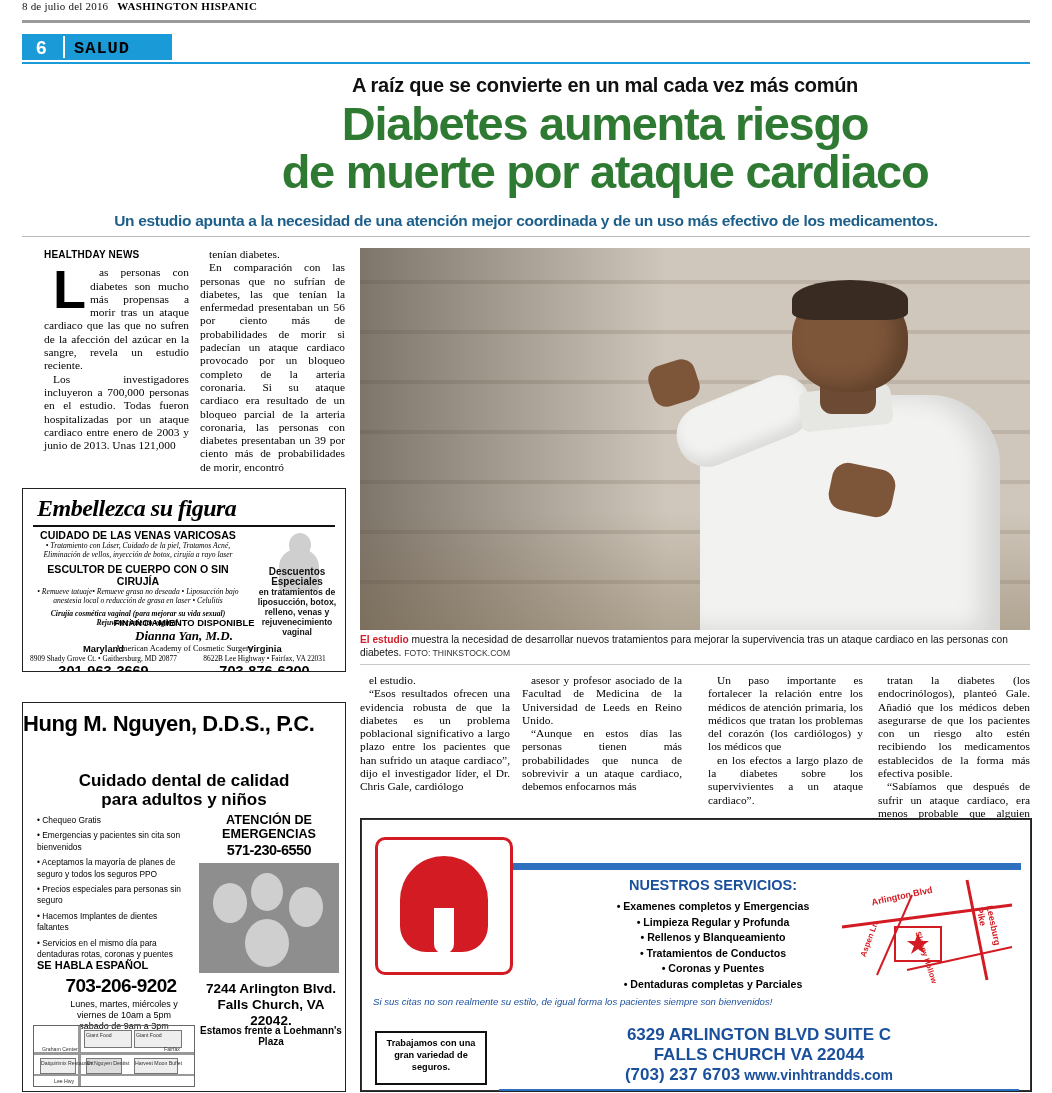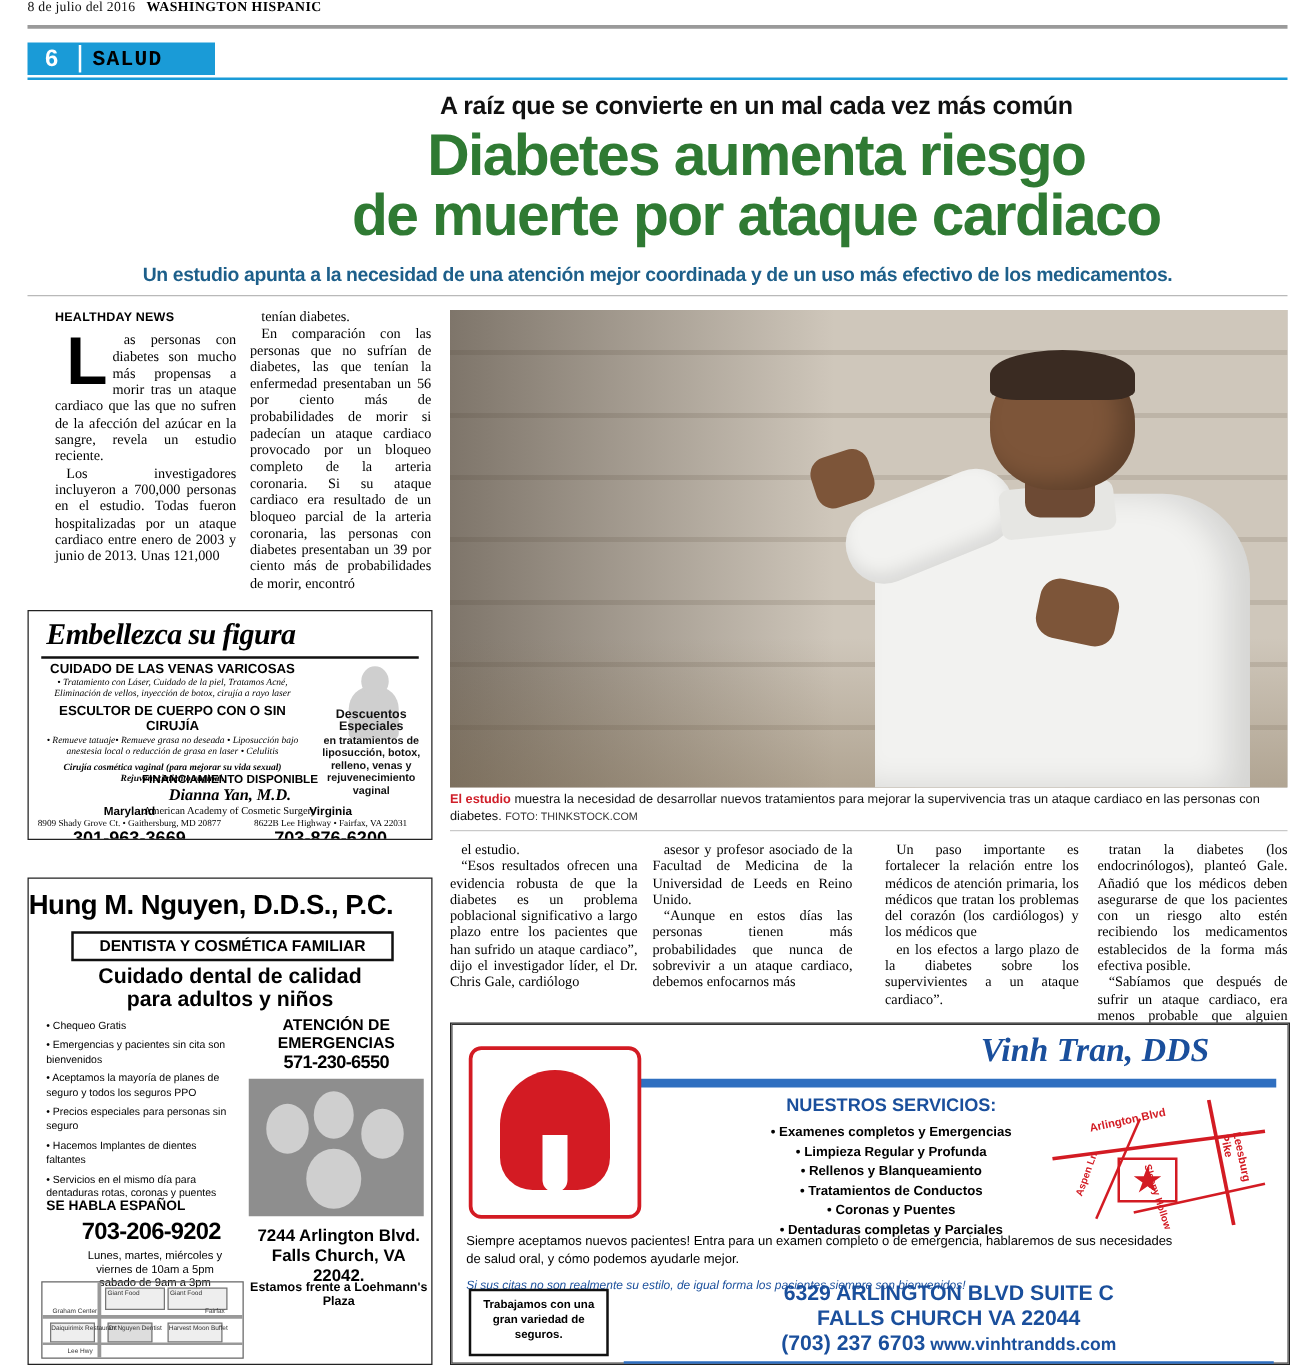--- a/index.html
+++ b/index.html
@@ -292,23 +292,20 @@
       <div>
         <div class="emb-state">Virginia</div>
         <div class="emb-addr">8622B Lee Highway • Fairfax, VA 22031</div>
         <div class="emb-phone">703-876-6200</div>
       </div>
     </div>
   </div>
 
   <div class="ad" id="ad-nguyen">
     <div class="ng-name">Hung M. Nguyen, D.D.S., P.C.</div>
-    <div class="ng-bar">
-        <span>DENTISTA Y COSMÉTICA FAMILIAR</span>
-      </div>
     <div class="ng-sub" style="white-space:pre-line;">Cuidado dental de calidad
 para adultos y niños</div>
 
     <ul class="ng-list" style="list-style:none;margin:0;padding:0;">
       <li>• Chequeo Gratis</li>
       <li>• Emergencias y pacientes sin cita son bienvenidos</li>
       <li>• Aceptamos la mayoría de planes de seguro y todos los seguros PPO</li>
       <li>• Precios especiales para personas sin seguro</li>
       <li>• Hacemos Implantes de dientes faltantes</li>
       <li>• Servicios en el mismo día para dentaduras rotas, coronas y puentes</li>
@@ -351,21 +348,20 @@
       <span style="position:absolute;left:53px;top:34px;">Dr Nguyen Dentist</span>
       <span style="position:absolute;left:101px;top:34px;">Harvest Moon Buffet</span>
       <span style="position:absolute;left:8px;top:20px;">Graham Center</span>
       <span style="position:absolute;left:130px;top:20px;">Fairfax</span>
       <span style="position:absolute;left:20px;top:52px;">Lee Hwy</span>
     </div>
   </div>
 
   <div class="ad" id="ad-vinh">
     <div class="vt-border"></div>
-    <div class="vt-name">Vinh Tran, DDS</div>
     <div class="vt-stripe"></div>
 
     <div class="vt-tooth">
       <div class="t"></div>
       <div class="notch"></div>
     </div>
 
     <div class="vt-serv-title">NUESTROS SERVICIOS:</div>
     <div class="vt-serv">
       <div>• Examenes completos y Emergencias</div>
@@ -385,21 +381,20 @@
         <rect x="58" y="52" width="46" height="34" fill="none" stroke="#d31b23" stroke-width="2"></rect>
         <polygon points="81,58 84,66 92,66 85,71 88,79 81,74 74,79 77,71 70,66 78,66" fill="#d31b23"></polygon>
       </svg>
       <span style="position:absolute;left:34px;top:16px;transform:rotate(-12deg);font-family:'Liberation Sans',sans-serif;font-weight:bold;font-size:9px;color:#d31b23;">Arlington Blvd</span>
       <span style="position:absolute;left:126px;top:48px;transform:rotate(78deg);font-family:'Liberation Sans',sans-serif;font-weight:bold;font-size:9px;color:#d31b23;">Leesburg Pike</span>
       <span style="position:absolute;left:14px;top:60px;transform:rotate(-70deg);font-family:'Liberation Sans',sans-serif;font-weight:bold;font-size:8px;color:#d31b23;">Aspen Ln</span>
       <span style="position:absolute;left:62px;top:78px;transform:rotate(72deg);font-family:'Liberation Sans',sans-serif;font-weight:bold;font-size:8px;color:#d31b23;">Sleepy Hollow</span>
     </div>
 
     <div class="vt-note">
-      <div>Siempre aceptamos nuevos pacientes! Entra para un examen completo o de emergencia, hablaremos de sus necesidades de salud oral, y cómo podemos ayudarle mejor.</div>
       <div class="vt-ital">Si sus citas no son realmente su estilo, de igual forma los pacientes siempre son bienvenidos!</div>
     </div>
 
     <div class="vt-box">
       <span>Trabajamos con una gran variedad de seguros.</span>
     </div>
 
     <div class="vt-bottom">
       <div class="vt-addr">6329 ARLINGTON BLVD  SUITE C</div>
       <div class="vt-addr">FALLS CHURCH VA 22044</div>

